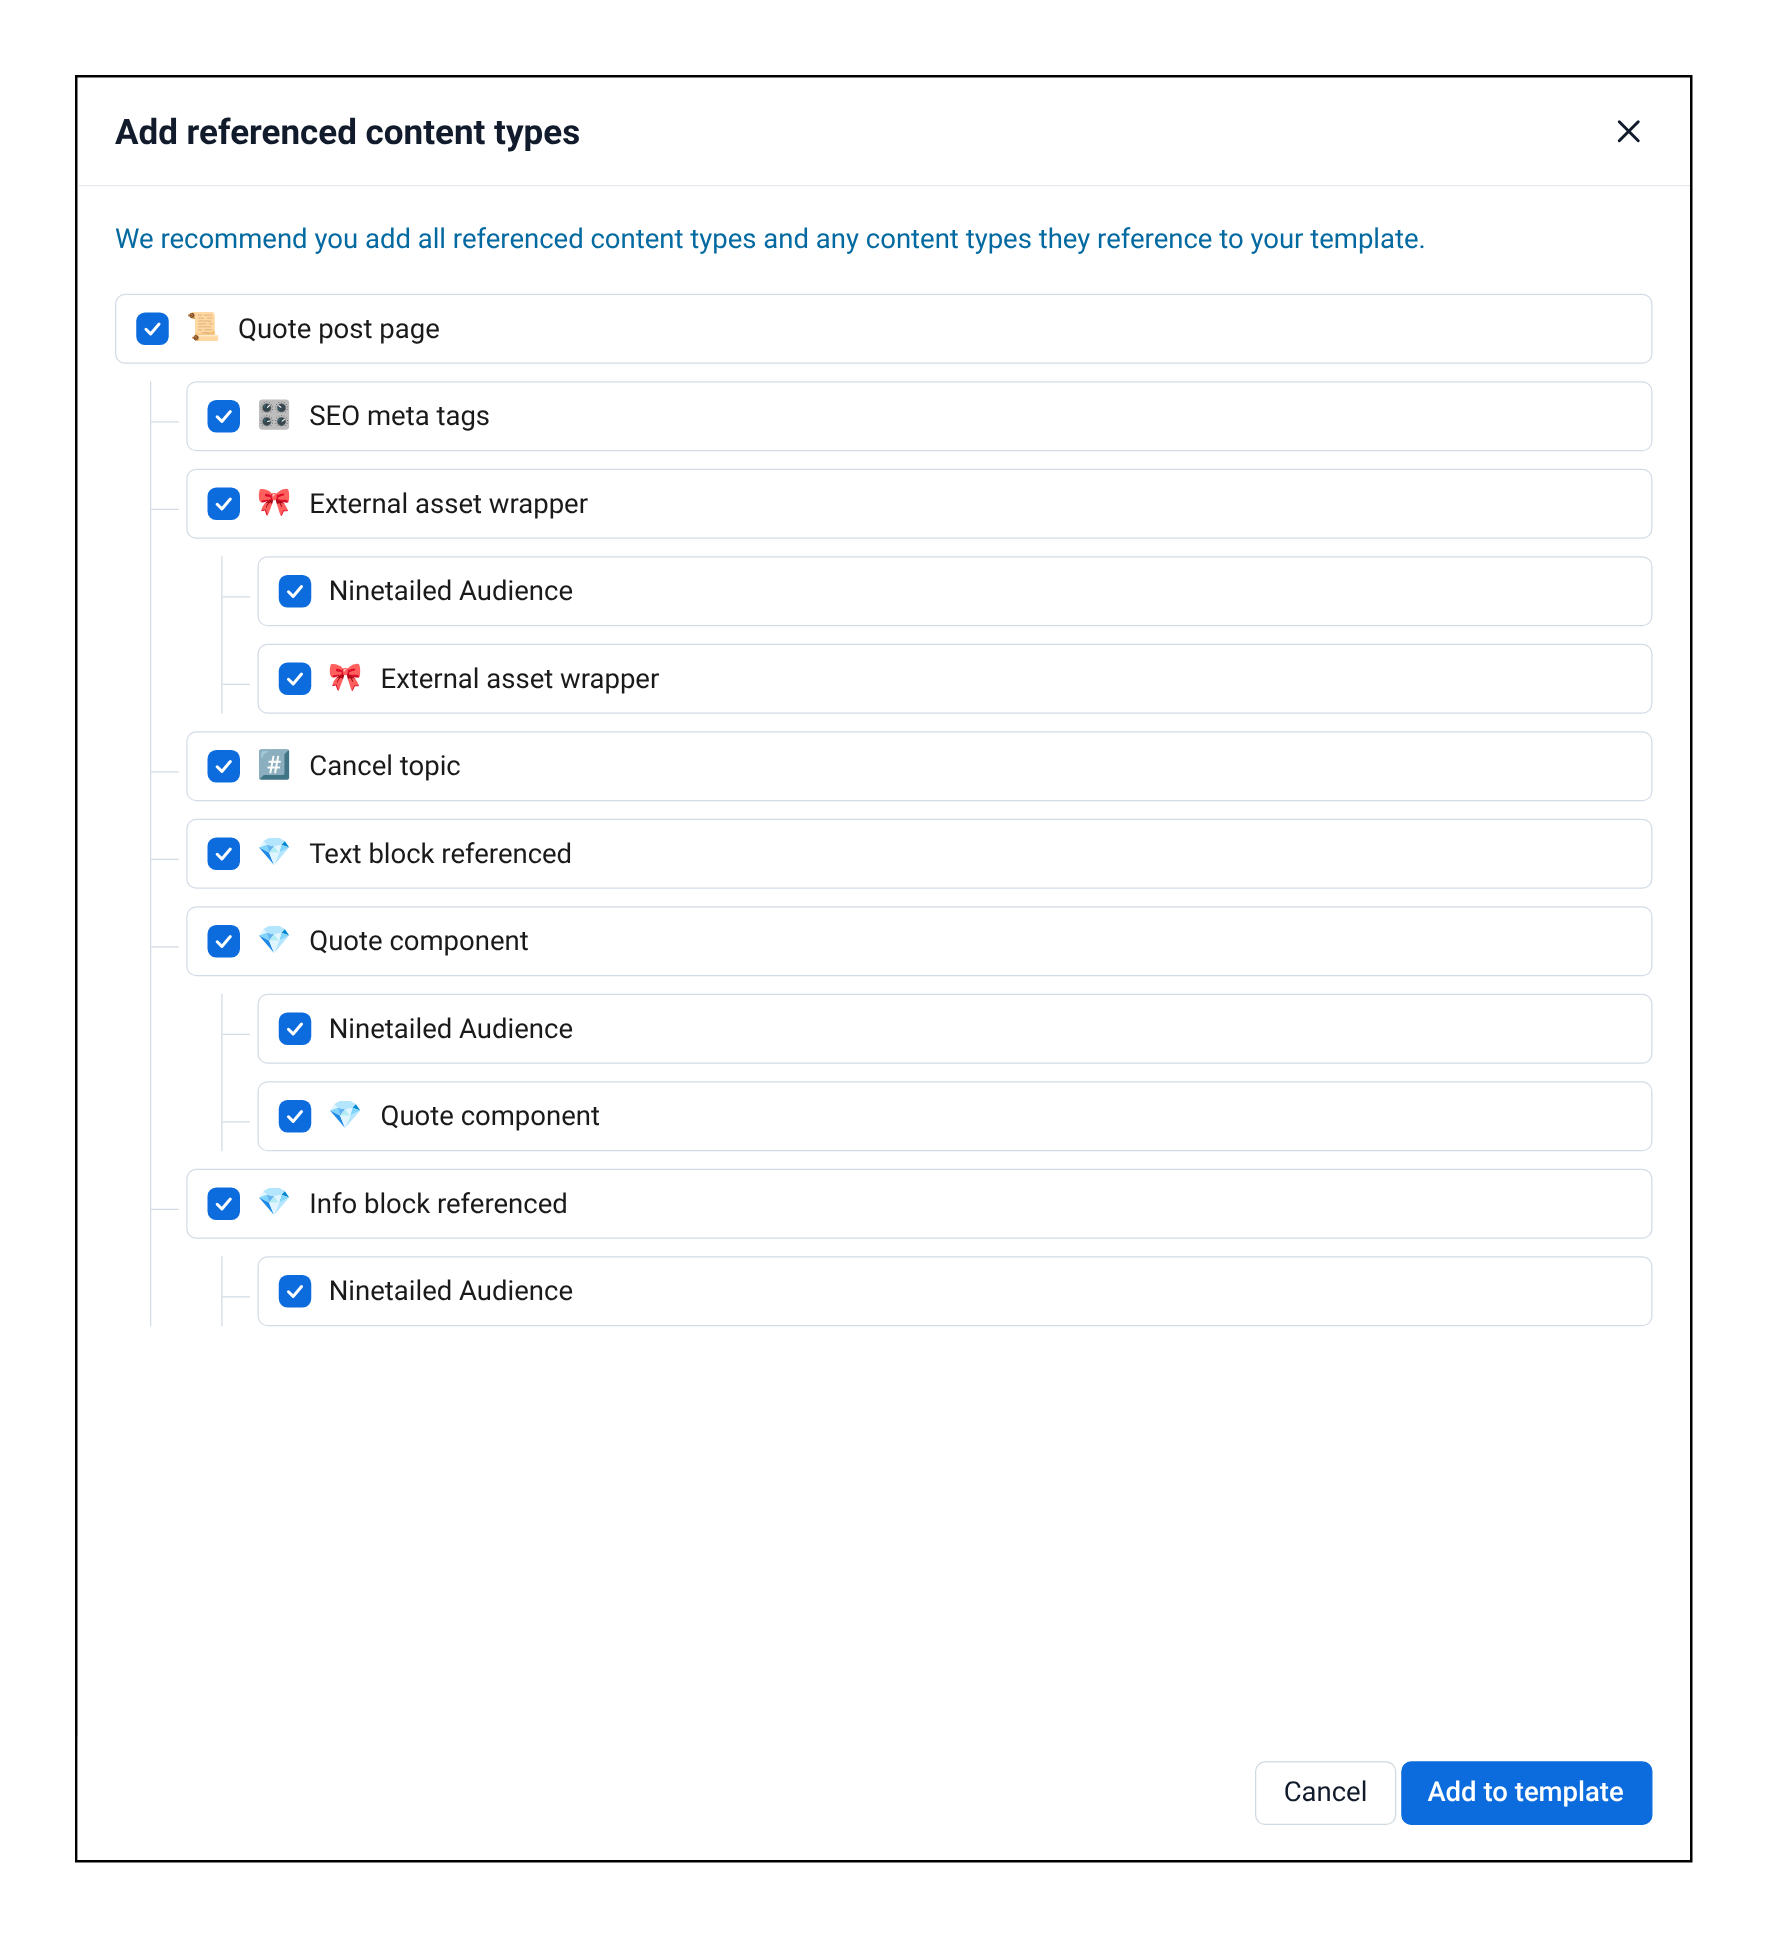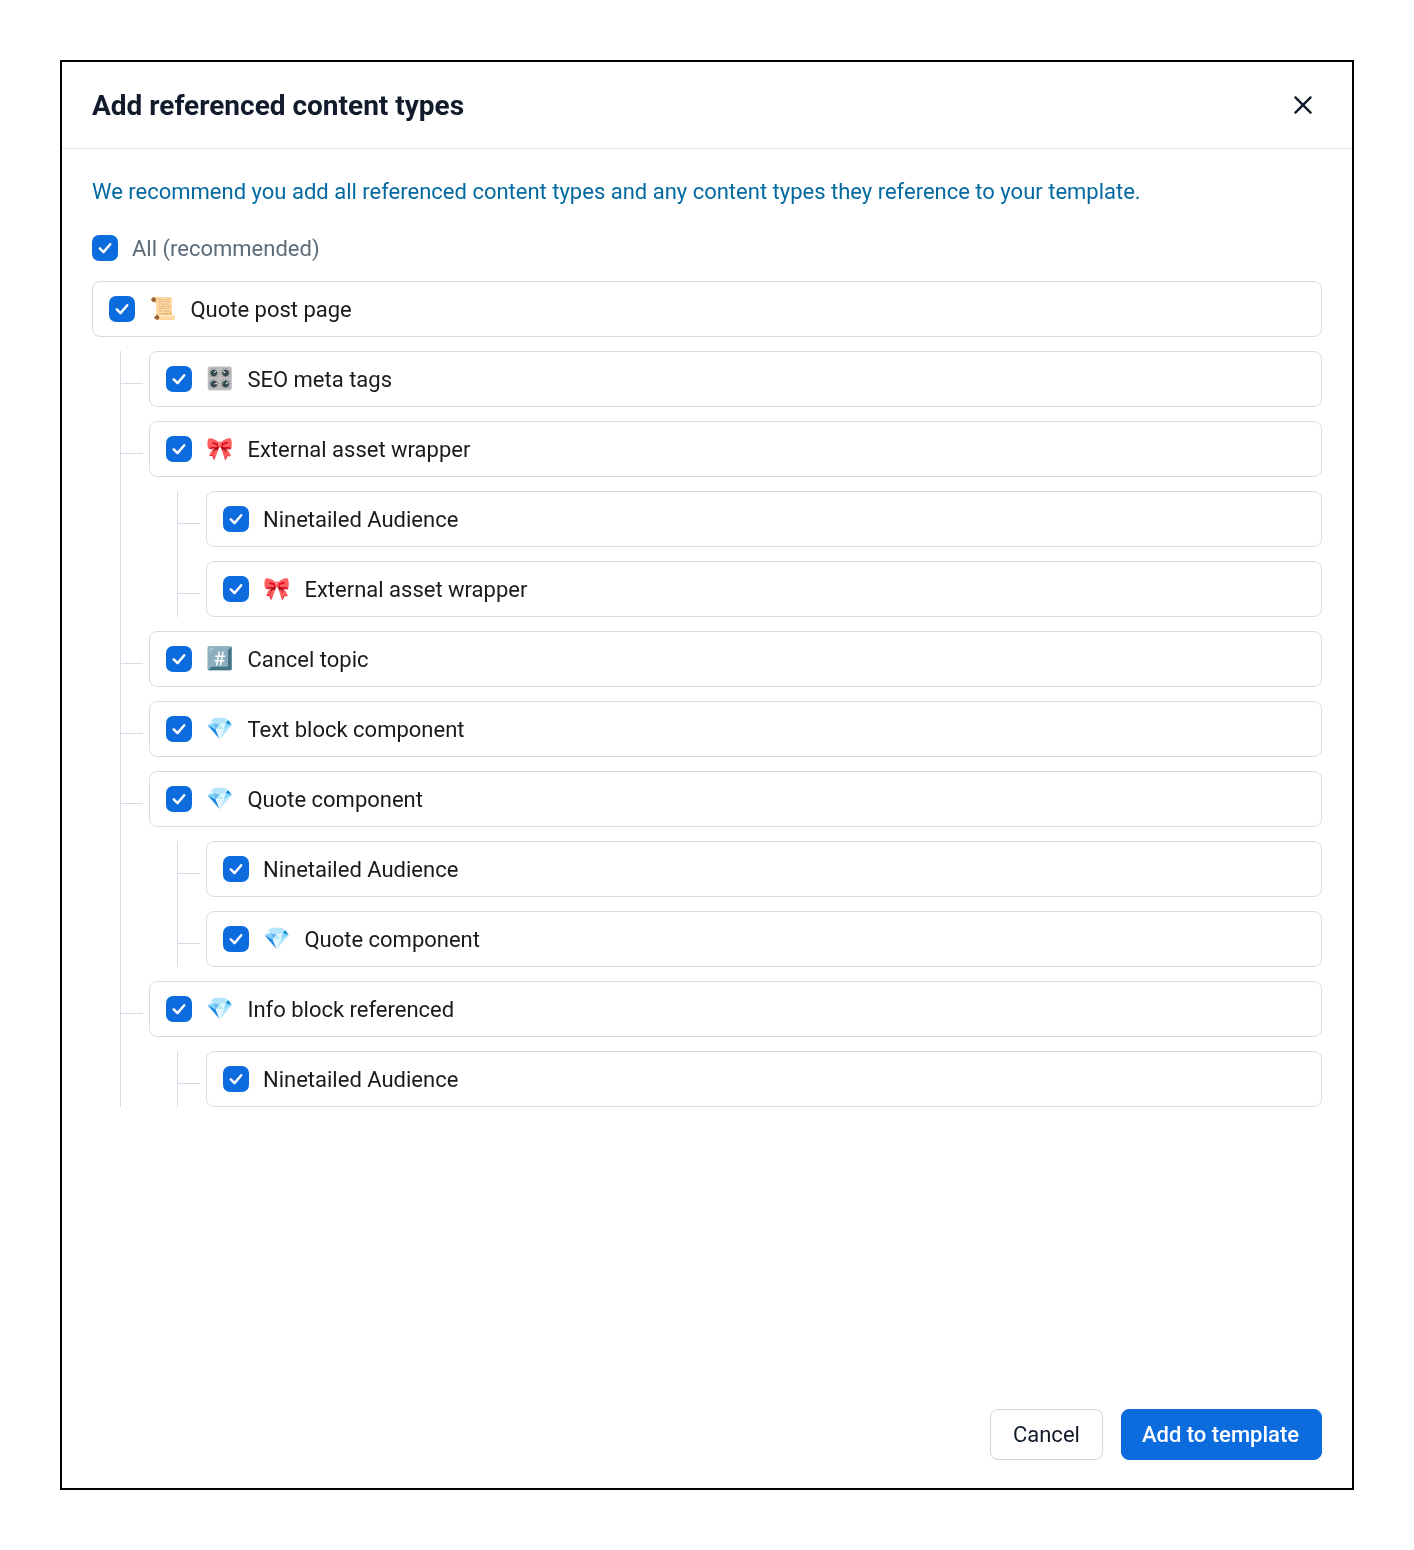--- a/index.html
+++ b/index.html
@@ -115,21 +115,21 @@
   .node .em { font-size: 22px; line-height: 1; }
 
   .footer {
     position: absolute;
     bottom: 0;
     left: 0;
     right: 0;
     padding: 20px 30px 28px;
     display: flex;
     justify-content: flex-end;
-    gap: 18px;
+    gap: 4px;
     background: linear-gradient(to bottom, rgba(255,255,255,0.6), #fff 40%);
     align-items: flex-end;
   }
   .btn {
     font-size: 22px;
     border-radius: 8px;
     padding: 12px 22px;
     cursor: pointer;
     font-family: inherit;
   }
@@ -157,28 +157,20 @@
       <svg width="26" height="26" viewBox="0 0 24 24" fill="none" stroke="currentColor" stroke-width="2.2" stroke-linecap="round">
         <line x1="5" y1="5" x2="19" y2="19"></line>
         <line x1="19" y1="5" x2="5" y2="19"></line>
       </svg>
     </button>
   </div>
 
   <div class="body">
     <p class="desc">We recommend you add all referenced content types and any content types they reference to your template.</p>
 
-    <div class="all-row">
-      <span class="checkbox">
-        <svg viewBox="0 0 24 24" fill="none" stroke="#fff" stroke-width="3.2" stroke-linecap="round" stroke-linejoin="round">
-            <polyline points="5 12.5 10 17.5 19 7"></polyline>
-          </svg>
-      </span>
-      <span class="all-label">All (recommended)</span>
-    </div>
 
     <ul class="tree" id="tree-root">
         <li class="branch">
           <div class="node">
             <span class="checkbox">
               <svg viewBox="0 0 24 24" fill="none" stroke="#fff" stroke-width="3.2" stroke-linecap="round" stroke-linejoin="round">
                 <polyline points="5 12.5 10 17.5 19 7"></polyline>
               </svg>
             </span>
             <span class="em">📜</span>
@@ -242,21 +234,21 @@
               </div>
             </li>
             <li class="branch">
               <div class="node">
                 <span class="checkbox">
                   <svg viewBox="0 0 24 24" fill="none" stroke="#fff" stroke-width="3.2" stroke-linecap="round" stroke-linejoin="round">
                     <polyline points="5 12.5 10 17.5 19 7"></polyline>
                   </svg>
                 </span>
                 <span class="em">💎</span>
-                <span>Text block component</span>
+                <span>Text block referenced</span>
               </div>
             </li>
             <li class="branch">
               <div class="node">
                 <span class="checkbox">
                   <svg viewBox="0 0 24 24" fill="none" stroke="#fff" stroke-width="3.2" stroke-linecap="round" stroke-linejoin="round">
                     <polyline points="5 12.5 10 17.5 19 7"></polyline>
                   </svg>
                 </span>
                 <span class="em">💎</span>

